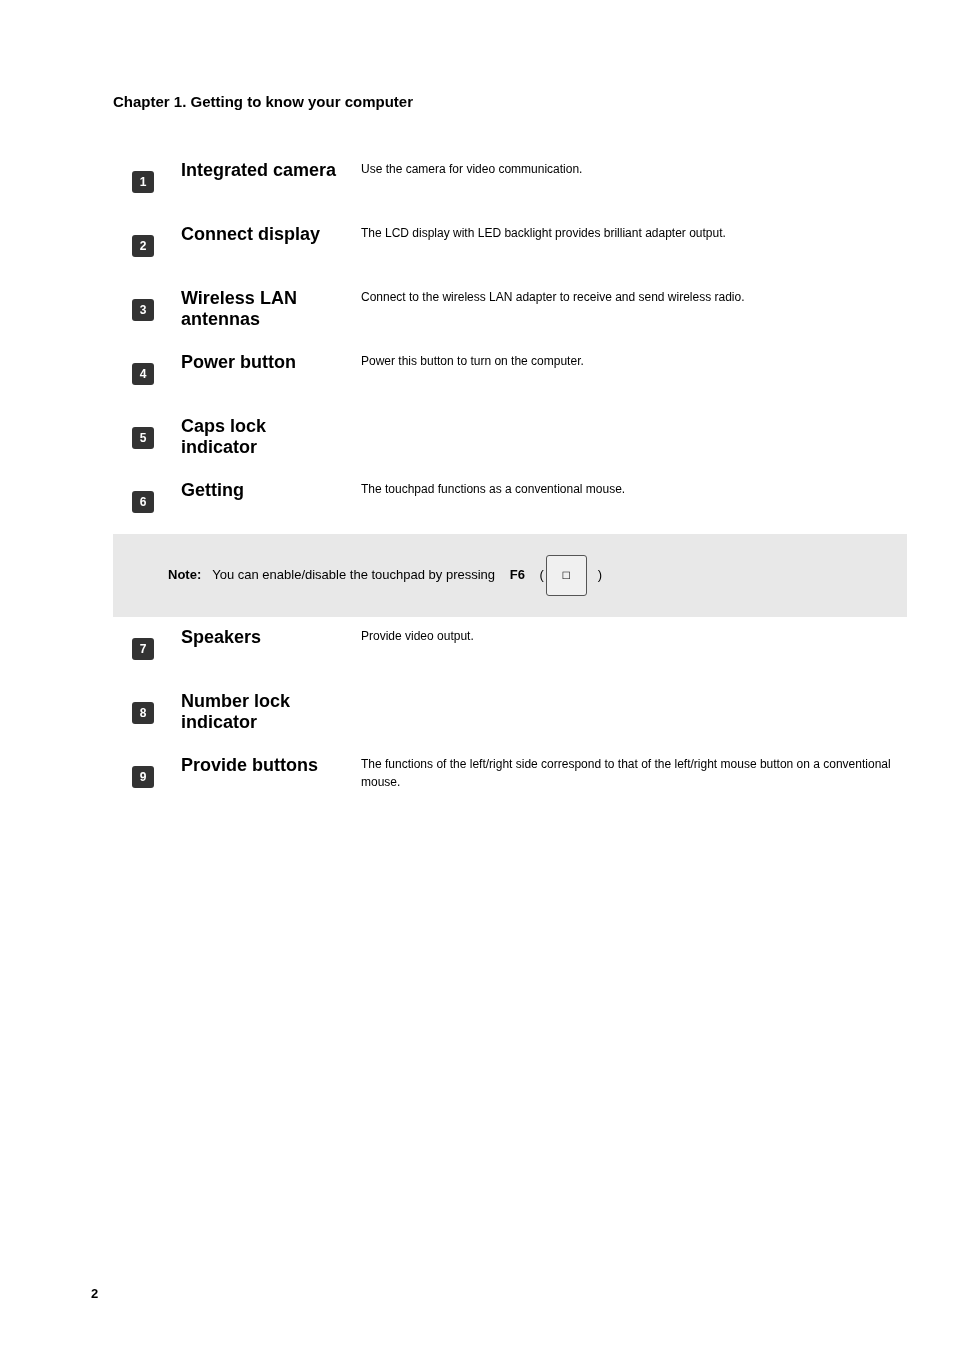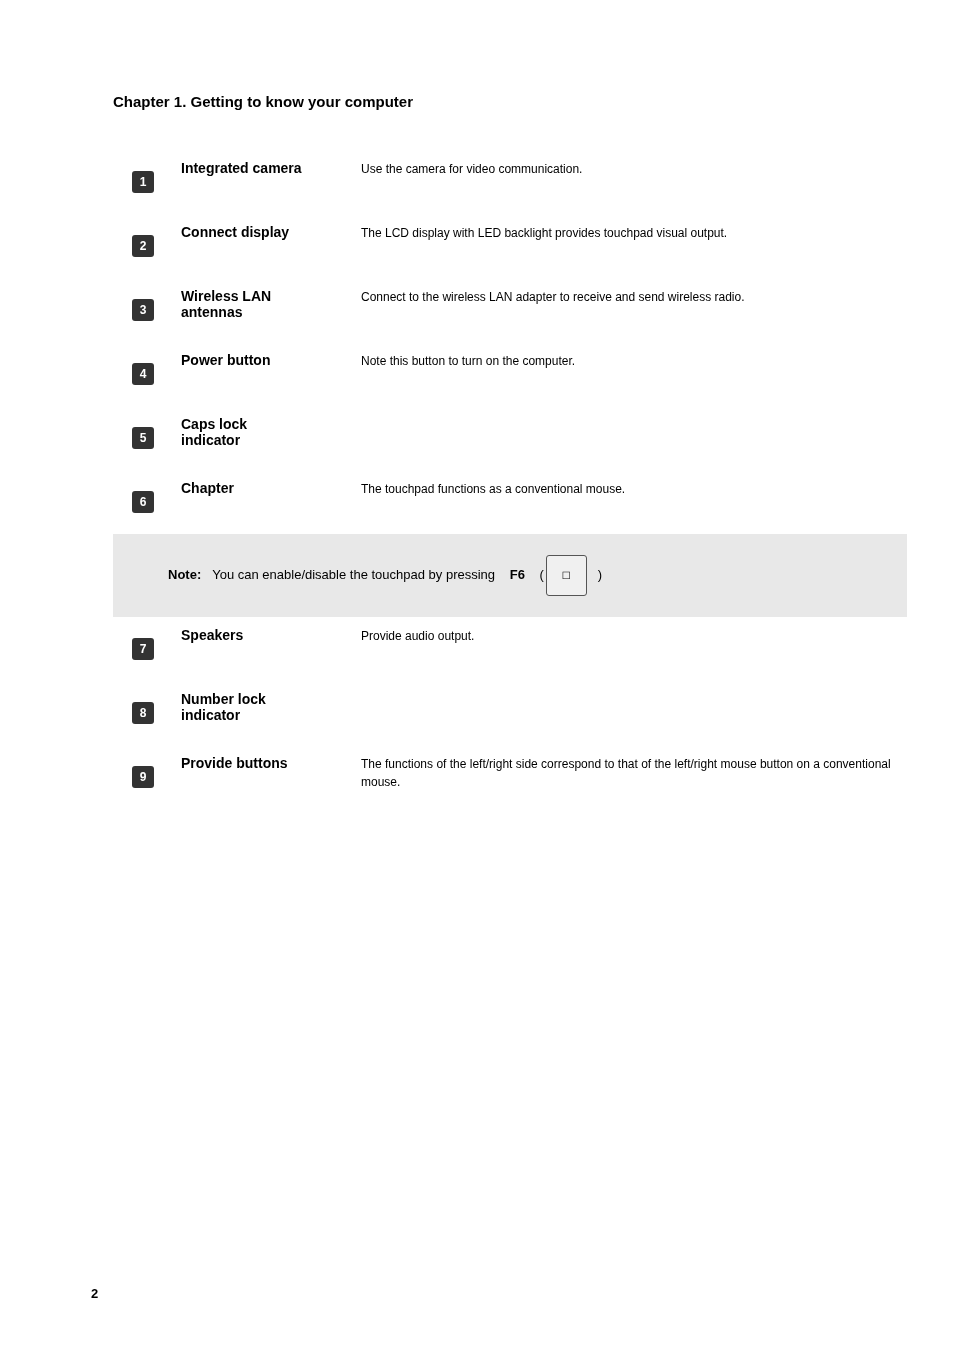--- a/index.html
+++ b/index.html
@@ -43,21 +43,21 @@
       background: #333333;
       color: #ffffff;
       font-size: 12px;
       font-weight: bold;
       border-radius: 3px;
       flex-shrink: 0;
     }
 
     .item-name {
       font-weight: bold;
-      font-size: 14px;
+      font-size: 18px;
       min-width: 160px;
       padding-right: 16px;
     }
 
     .item-desc {
       font-size: 12px;
       line-height: 1.5;
     }
 
     .note-row td {
@@ -118,51 +118,51 @@
 <table class="items-table">
   <tbody id="items-body">
   <tr>
         <td class="badge-cell"><span class="num-badge">1</span></td>
         <td class="name-cell item-name">Integrated camera</td>
         <td class="desc-cell item-desc">Use the camera for video communication.</td>
       </tr>
       <tr>
         <td class="badge-cell"><span class="num-badge">2</span></td>
         <td class="name-cell item-name">Connect display</td>
-        <td class="desc-cell item-desc">The LCD display with LED backlight provides touchpad visual output.</td>
+        <td class="desc-cell item-desc">The LCD display with LED backlight provides brilliant adapter output.</td>
       </tr>
       <tr>
         <td class="badge-cell"><span class="num-badge">3</span></td>
         <td class="name-cell item-name">Wireless LAN<br>antennas</td>
         <td class="desc-cell item-desc">Connect to the wireless LAN adapter to receive and send wireless radio.</td>
       </tr>
       <tr>
         <td class="badge-cell"><span class="num-badge">4</span></td>
         <td class="name-cell item-name">Power button</td>
-        <td class="desc-cell item-desc">Note this button to turn on the computer.</td>
+        <td class="desc-cell item-desc">Power this button to turn on the computer.</td>
       </tr>
       <tr>
         <td class="badge-cell"><span class="num-badge">5</span></td>
         <td class="name-cell item-name">Caps lock<br>indicator</td>
         <td class="desc-cell item-desc"></td>
       </tr>
       <tr>
         <td class="badge-cell"><span class="num-badge">6</span></td>
-        <td class="name-cell item-name">Chapter</td>
+        <td class="name-cell item-name">Getting</td>
         <td class="desc-cell item-desc">The touchpad functions as a conventional mouse.</td>
       </tr>
       <tr class="note-row">
         <td colspan="3"><span class="note-label">Note:</span>You can enable/disable the touchpad by pressing <strong>F6</strong> (<span class="f6-badge">
             <span class="touchpad-icon">☐</span>
           </span>)</td>
       </tr>
       <tr>
         <td class="badge-cell"><span class="num-badge">7</span></td>
         <td class="name-cell item-name">Speakers</td>
-        <td class="desc-cell item-desc">Provide audio output.</td>
+        <td class="desc-cell item-desc">Provide video output.</td>
       </tr>
       <tr>
         <td class="badge-cell"><span class="num-badge">8</span></td>
         <td class="name-cell item-name">Number lock<br>indicator</td>
         <td class="desc-cell item-desc"></td>
       </tr>
       <tr>
         <td class="badge-cell"><span class="num-badge">9</span></td>
         <td class="name-cell item-name">Provide buttons</td>
         <td class="desc-cell item-desc">The functions of the left/right side correspond to that of the left/right mouse button on a conventional mouse.</td>

